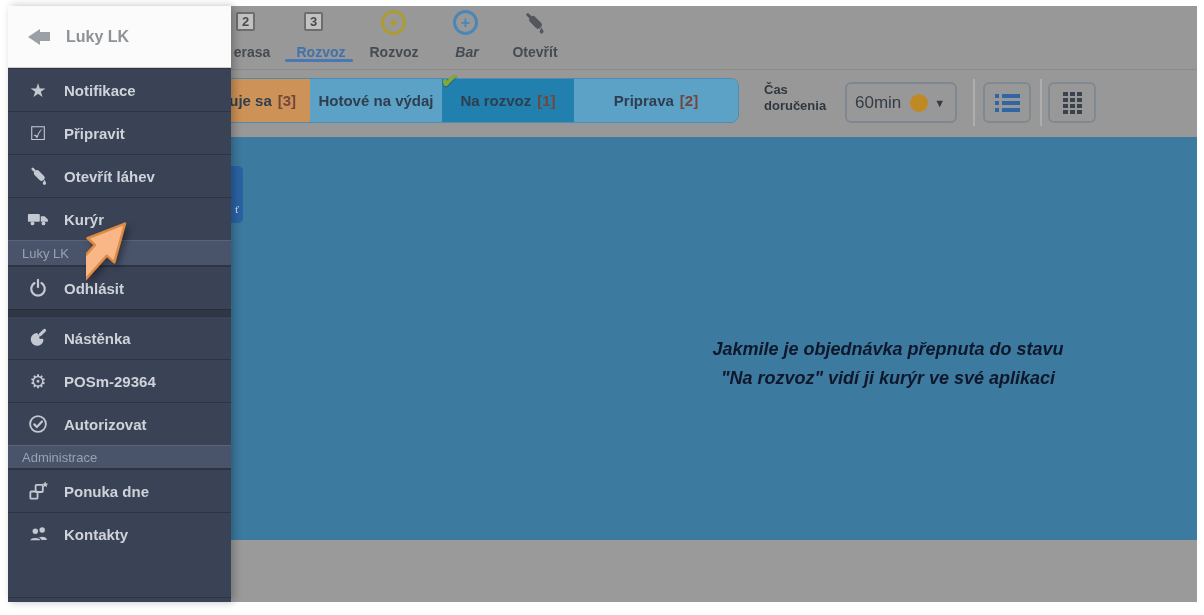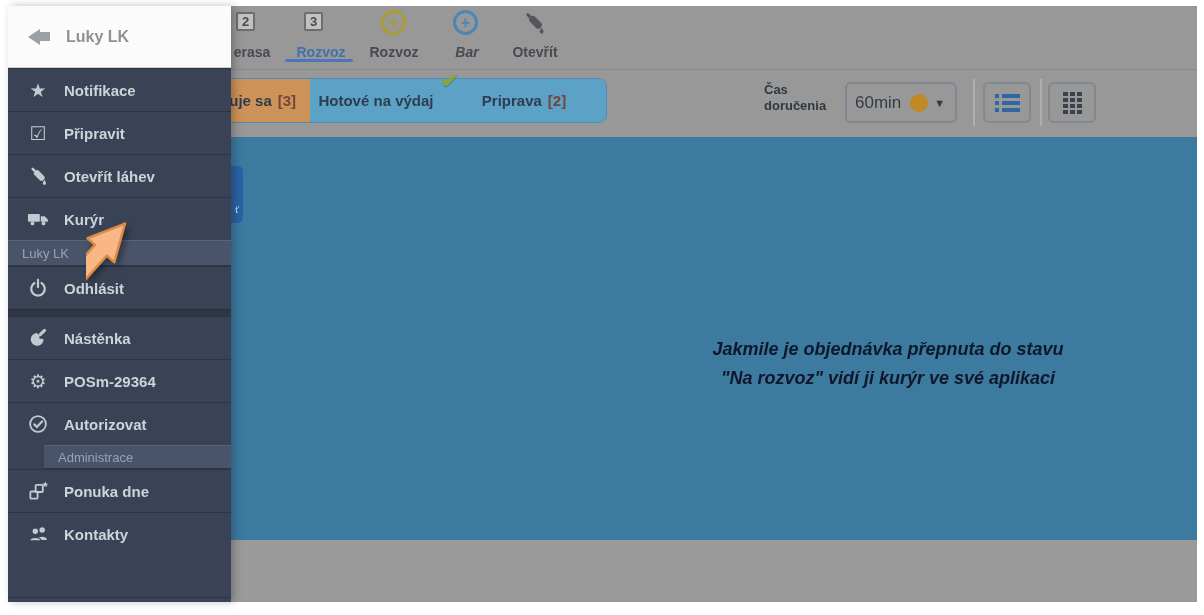--- a/index.html
+++ b/index.html
@@ -70,21 +70,21 @@
   .arrow-left .stem{width:10px;height:9px;background:#9aa0a6;}
   .sb-head .lbl{font-size:16px;font-weight:bold;color:#8e9296;}
   .sb-item{height:43px;border-top:1px solid #2d3442;display:flex;align-items:center;padding-left:16px;}
   .sb-item:first-of-type{border-top:none;}
   .s-icon{width:28px;display:flex;align-items:center;justify-content:center;color:#c3c8d1;
     font-size:19px;margin-right:12px;flex:none;}
   .sb-item .lbl{font-size:15px;font-weight:bold;color:#ced3da;}
   .sb-sect{background:#49536a;border-top:1px solid #5a6379;border-bottom:1px solid #2d3442;
     display:flex;align-items:center;padding-left:14px;font-size:13px;color:#9aa2b1;}
   .sb-sect.s1{height:26px;}
-  .sb-sect.s2{height:24px;margin-left:36px;}
+  .sb-sect.s2{height:24px;}
   .sb-gap{height:7px;background:#2f3645;border-top:1px solid #272d3a;}
   .sb-bottom{height:5px;border-top:1px solid #2d3442;margin-top:auto;}
 
   
   .pointer{position:absolute;left:86px;top:218px;z-index:30;
     filter:drop-shadow(3px 4px 3px rgba(0,0,0,.35));}
 </style>
 </head>
 <body>
 
@@ -115,20 +115,24 @@
 </div>
 
 <div class="filterrow">
   <div class="fgroup">
     <div class="fbtn orange">
       <span>vuje sa</span>
       <span class="cnt">[3]</span>
     </div>
     <div class="fbtn lblue">
       <span>Hotové na výdaj</span>
+    </div>
+    <div class="fbtn sel">
+      <span>Na rozvoz</span>
+      <span class="cnt">[1]</span>
     </div>
     <div class="fbtn last">
       <span>Priprava</span>
       <span class="cnt">[2]</span>
     </div>
   </div>
   <span class="selcheck">✔</span>
 
   <div class="timelabel">
     <div>Čas</div>

